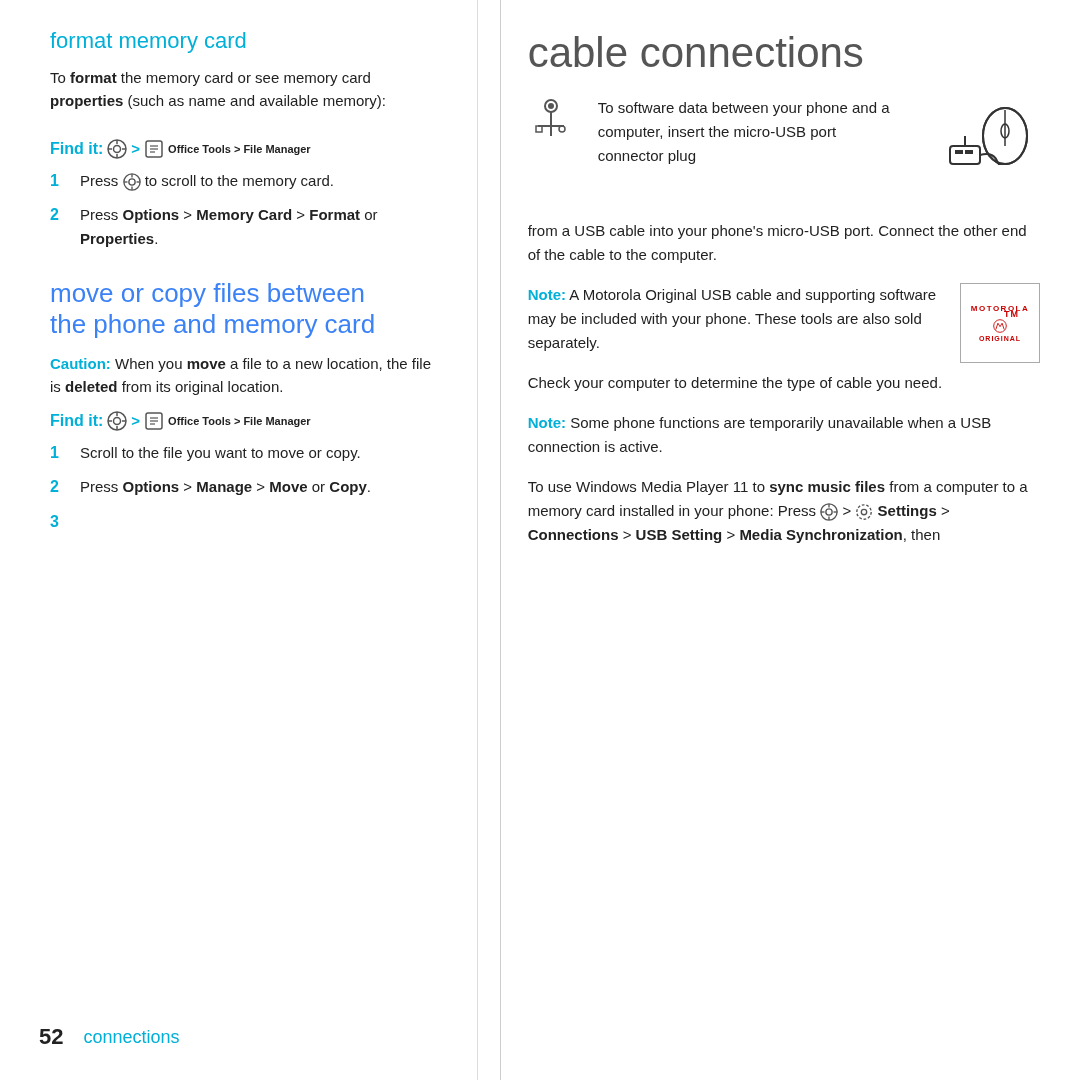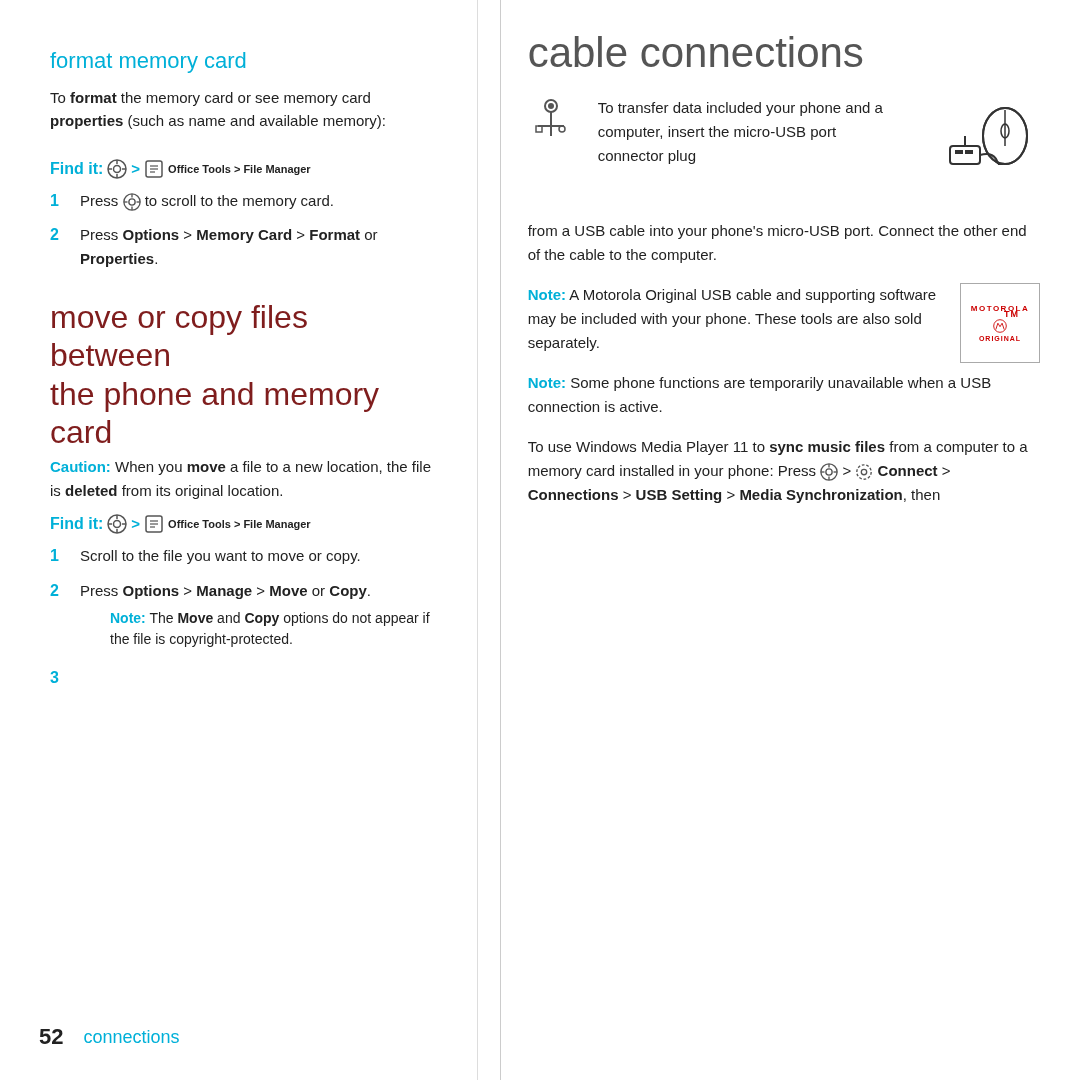--- a/index.html
+++ b/index.html
@@ -14,21 +14,21 @@
     }
     .page {
       display: flex;
       width: 1080px;
       height: 1080px;
       padding: 0;
     }
     
     .left-col {
       width: 500px;
-      padding: 48px 40px 40px 50px;
+      padding: 28px 40px 40px 50px;
       border-right: 1px solid #ddd;
     }
     
     .right-col {
       width: 632px;
       padding: 30px 40px 40px 50px;
     }
     
     .section-heading {
       color: #00b0d8;
@@ -37,26 +37,26 @@
       margin-bottom: 12px;
     }
     .page-title {
       color: #555555;
       font-size: 42px;
       font-weight: normal;
       margin-bottom: 20px;
       line-height: 1.1;
     }
     .subsection-heading {
-      color: #7f1d1d;
-      font-size: 32px;
+      color: #3b82f6;
+      font-size: 26px;
       font-weight: normal;
       line-height: 1.2;
       margin-top: 28px;
-      margin-bottom: 4px;
+      margin-bottom: 12px;
     }
     
     .body-text {
       font-size: 15px;
       line-height: 1.55;
       color: #222;
       margin-bottom: 26px;
     }
     b { font-weight: bold; }
     
@@ -280,23 +280,20 @@
 
     <ol class="step-list">
       <li>
         <span class="step-num">1</span>
         <span class="step-content">Scroll to the file you want to move or copy.</span>
       </li>
       <li>
         <span class="step-num">2</span>
         <span class="step-content">
           Press <b>Options</b> &gt; <b>Manage</b> &gt; <b>Move</b> or <b>Copy</b>.
-          <div class="note-block">
-            <b style="color:#00b0d8;">Note:</b> The <b>Move</b> and <b>Copy</b> options do not appear if the file is copyright-protected.
-          </div>
         </span>
       </li>
       <li>
         <span class="step-num">3</span>
       </li>
     </ol>
   </div>
 
   <div class="right-col">
     <h1 class="page-title">cable connections</h1>
@@ -309,21 +306,21 @@
 
             <circle cx="23" cy="8" r="6" fill="none" stroke="#555" stroke-width="2"></circle>
             <circle cx="23" cy="8" r="3" fill="#555"></circle>
             <line x1="23" y1="14" x2="23" y2="38" stroke="#555" stroke-width="2"></line>
             <line x1="10" y1="28" x2="36" y2="28" stroke="#555" stroke-width="2"></line>
             <rect x="8" y="28" width="6" height="6" fill="none" stroke="#555" stroke-width="1.5"></rect>
             <circle cx="34" cy="31" r="3" fill="none" stroke="#555" stroke-width="1.5"></circle>
           </svg>
         </div>
         <div style="flex:1; font-size:15px; line-height:1.6;">
-          To transfer data included your phone and a computer, insert the micro-USB port connector plug
+          To software data between your phone and a computer, insert the micro-USB port connector plug
         </div>
 
         <div style="min-width:110px; margin-left:8px;">
           <svg width="110" height="110" viewBox="0 0 110 110">
 
             <ellipse cx="75" cy="40" rx="22" ry="28" fill="none" stroke="#333" stroke-width="2"></ellipse>
             <line x1="75" y1="14" x2="75" y2="50" stroke="#333" stroke-width="1.5"></line>
             <ellipse cx="75" cy="40" rx="22" ry="28" fill="none" stroke="#333" stroke-width="2"></ellipse>
 
             <ellipse cx="75" cy="35" rx="4" ry="7" fill="none" stroke="#333" stroke-width="1.5"></ellipse>
@@ -351,20 +348,23 @@
         <span class="tm-sup" style="font-size:9px; align-self:flex-end; margin-top:-4px;">TM</span>
 
         <svg width="48" height="40" viewBox="0 0 48 40">
           <circle cx="24" cy="20" r="18" fill="none" stroke="#cc0000" stroke-width="2.5"></circle>
           <path d="M12 30 L18 12 L24 22 L30 12 L36 30" fill="none" stroke="#cc0000" stroke-width="2.5"></path>
         </svg>
         <span class="motorola-original">ORIGINAL</span>
       </div>
       <p class="right-body">
         <b style="color:#00b0d8;">Note:</b> A Motorola Original USB cable and supporting software may be included with your phone. These tools are also sold separately.
+      </p>
+      <p class="right-body" style="clear:both;">
+        Check your computer to determine the type of cable you need.
       </p>
     </div>
 
     <div class="right-section">
       <p class="right-body">
         <b style="color:#00b0d8;">Note:</b> Some phone functions are temporarily unavailable when a USB connection is active.
       </p>
     </div>
 
     <div class="right-section">
@@ -376,21 +376,21 @@
           <line x1="10" y1="1" x2="10" y2="5" stroke="#555" stroke-width="1.5"></line>
           <line x1="10" y1="15" x2="10" y2="19" stroke="#555" stroke-width="1.5"></line>
           <line x1="1" y1="10" x2="5" y2="10" stroke="#555" stroke-width="1.5"></line>
           <line x1="15" y1="10" x2="19" y2="10" stroke="#555" stroke-width="1.5"></line>
         </svg>
         &gt;
         <svg width="18" height="18" viewBox="0 0 20 20" style="vertical-align:middle;">
           <circle cx="10" cy="10" r="3" fill="none" stroke="#555" stroke-width="1.5"></circle>
           <circle cx="10" cy="10" r="8" fill="none" stroke="#555" stroke-width="1.5" stroke-dasharray="3 2"></circle>
         </svg>
-        <b>Connect</b> &gt; <b>Connections</b> &gt; <b>USB Setting</b> &gt; <b>Media Synchronization</b>, then
+        <b>Settings</b> &gt; <b>Connections</b> &gt; <b>USB Setting</b> &gt; <b>Media Synchronization</b>, then
       </p>
     </div>
   </div>
 
   <div class="divider"></div>
 </div>
 
 <div class="footer">
   <span class="footer-num">52</span>
   <span class="footer-label">connections</span>

